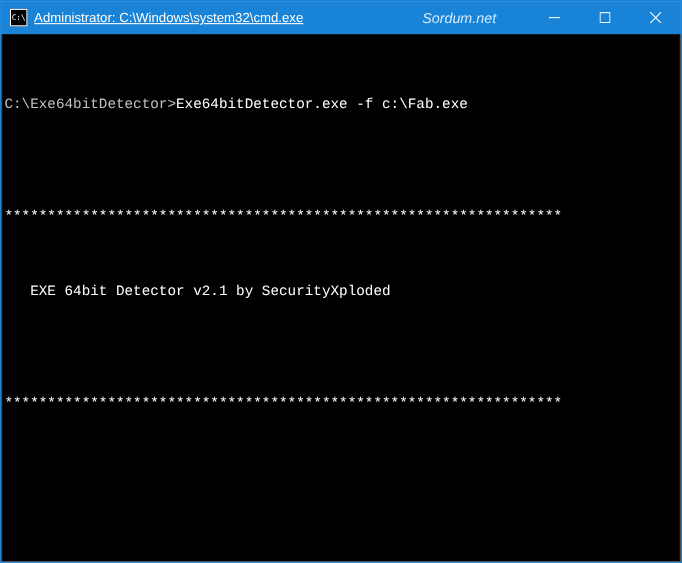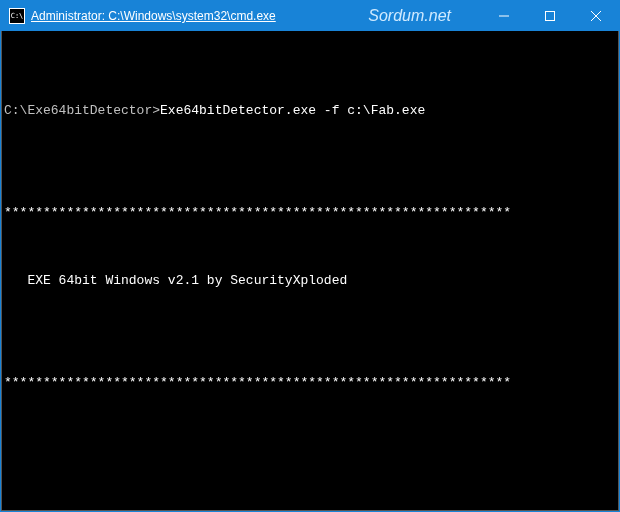--- a/index.html
+++ b/index.html
@@ -31,38 +31,38 @@
     justify-content: center;
     font-size: 7px;
     color: #fff;
     font-family: monospace;
   }
   .title-text { flex: 0 0 auto; text-decoration: underline; }
   .title-spacer { flex: 1; }
   .watermark {
     color: #cfeaff;
     font-style: italic;
-    font-size: 16px;
+    font-size: 13px;
     margin-right: 30px;
   }
   .win-controls { display: flex; height: 100%; }
   .win-btn {
     width: 46px;
     height: 100%;
     display: flex;
     align-items: center;
     justify-content: center;
     color: #fff;
   }
   .win-btn svg { stroke: #fff; fill: none; stroke-width: 1; }
   .terminal {
     background: #000;
     width: 100%;
     height: calc(100% - 30px);
-    padding: 20px 2px;
+    padding: 4px 2px;
     font-family: Consolas, "Courier New", monospace;
     font-size: 13px;
     line-height: 17px;
     color: #c0c0c0;
     border: 1px solid #555;
     border-top: none;
     white-space: pre;
     overflow: hidden;
   }
   .white { color: #ffffff; }
@@ -97,21 +97,21 @@
   </div>
 </div>
 
 <div class="terminal">
 <div> </div>
 <div><span>C:\Exe64bitDetector&gt;</span><span class="white">Exe64bitDetector.exe -f c:\Fab.exe</span></div>
 <div> </div>
 <div> </div>
 <div class="white">*****************************************************************</div>
 <div> </div>
-<div class="white">   EXE 64bit Windows v2.1 by SecurityXploded</div>
+<div class="white">   EXE 64bit Detector v2.1 by SecurityXploded</div>
 <div> </div>
 <div> </div>
 <div class="white">*****************************************************************</div>
 <div> </div>
 <div> </div>
 <div> </div>
 
 
 
 

